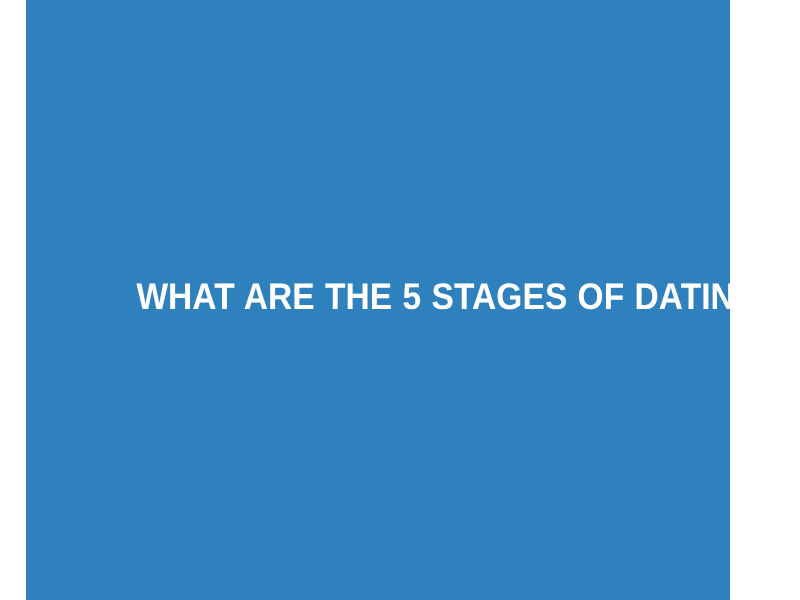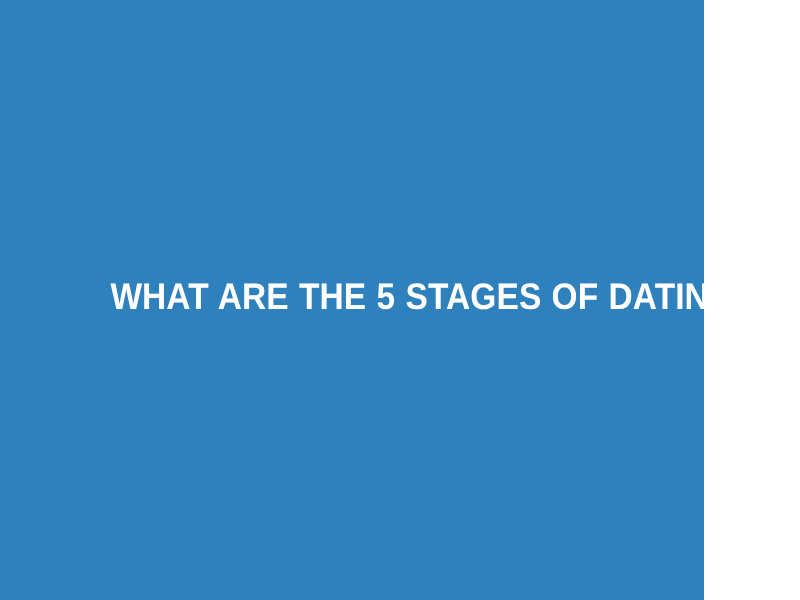--- a/index.html
+++ b/index.html
@@ -17,20 +17,21 @@
 
   #banner {
     position: relative;
     box-sizing: border-box;
     width: 704px;
     height: 600px;
     background-color: #2E81BC;
     display: flex;
     align-items: center;
     justify-content: center;
+    margin-left: 26px;
   }
 
   #headline-wrap {
     position: absolute;
     left: 0;
     top: 0;
     width: 800px;
     height: 600px;
     display: flex;
     align-items: center;

